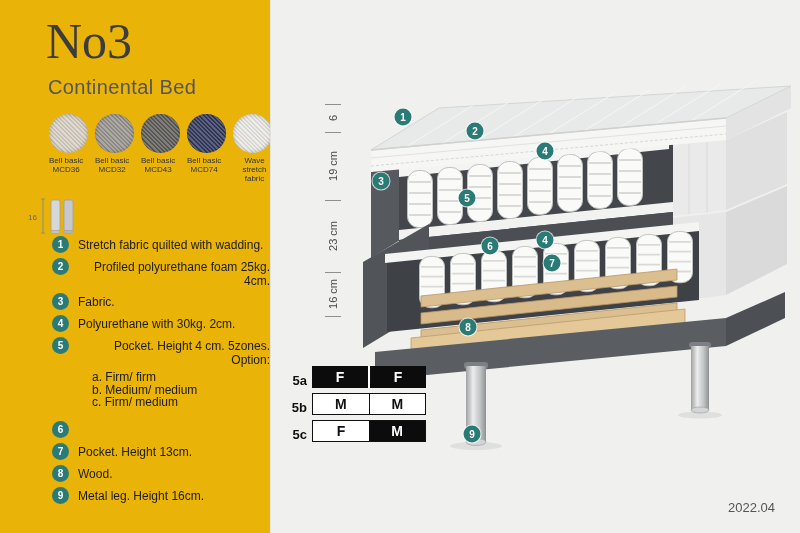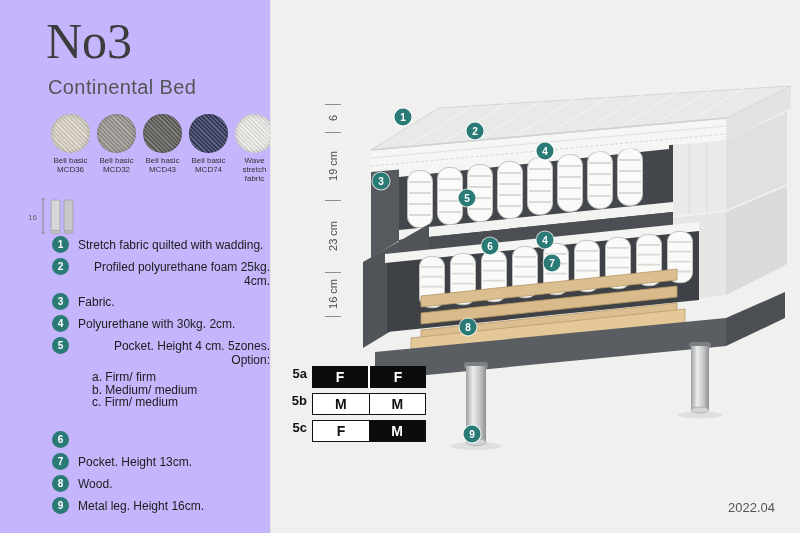--- a/index.html
+++ b/index.html
@@ -3,50 +3,50 @@
 <meta charset="utf-8">
 <style>
   html,body{margin:0;padding:0;}
   body{
     width:800px;height:533px;overflow:hidden;background:#ffffff;
     font-family:"Liberation Sans",sans-serif;position:relative;
   }
   .stage{position:relative;width:800px;height:533px;}
 
   
-  .left-panel{position:absolute;left:0;top:0;width:270px;height:533px;background:#c4b5fd;}
+  .left-panel{position:absolute;left:0;top:0;width:270px;height:533px;background:#eab308;}
   .title{
     position:absolute;left:46px;top:12px;
     font-family:"Liberation Serif",serif;font-size:50px;color:#3c3c3c;font-weight:400;
   }
   .subtitle{position:absolute;left:48px;top:76px;font-size:20px;color:#555;letter-spacing:.4px;}
 
   .swatches{position:absolute;left:49px;top:114px;display:flex;gap:3px;}
-  .swatch{width:43px;display:flex;flex-direction:column;align-items:center;}
+  .swatch{width:43px;display:flex;flex-direction:column;align-items:flex-start;}
   .swatch-circle{
     width:39px;height:39px;border-radius:50%;position:relative;overflow:hidden;
     box-shadow:inset 0 0 4px rgba(0,0,0,.28);
   }
   .swatch-circle::after{
     content:"";position:absolute;inset:0;border-radius:50%;
     background:repeating-linear-gradient(45deg,rgba(255,255,255,.20) 0 1.5px,rgba(0,0,0,.08) 1.5px 3px);
   }
   .swatch-label{font-size:8px;line-height:1.15;color:#333;text-align:center;margin-top:3px;}
 
   .leg-icon{position:absolute;left:28px;top:192px;text-align:right;}
 
   .legend{position:absolute;left:52px;top:236px;width:218px;}
   .legend-row{display:flex;align-items:flex-start;margin-bottom:5px;}
   .lbadge{
     flex:0 0 17px;width:17px;height:17px;border-radius:50%;
     background:#2a7a76;color:#fff;font-size:10px;font-weight:bold;
     display:flex;align-items:center;justify-content:center;margin-right:9px;
   }
   .legend-text{font-size:12px;color:#1c1c1c;padding-top:2px;text-align:right;}
-  .legend-sub{margin:-1px 0 22px 40px;font-size:12px;color:#1c1c1c;line-height:1.05;}
+  .legend-sub{margin:-1px 0 12px 40px;font-size:12px;color:#1c1c1c;line-height:1.05;}
 
   
   .right-panel{
     position:absolute;left:270px;top:0;width:530px;height:533px;
     background:#f0f0ee;border-left:1px solid #e3e3e1;
   }
   .bed-svg{position:absolute;left:0;top:0;}
 
   .dbadge{
     position:absolute;width:17px;height:17px;border-radius:50%;
@@ -55,21 +55,21 @@
     transform:translate(-50%,-50%);box-shadow:0 0 0 1px rgba(255,255,255,.75);
   }
 
   .dim-tick{position:absolute;width:16px;height:1px;background:#8f8f8f;}
   .dim-label{
     position:absolute;transform:translate(-50%,-50%) rotate(-90deg);
     font-size:11px;color:#4a4a4a;white-space:nowrap;
   }
 
   .firm-table{position:absolute;left:12px;top:366px;}
-  .firm-row{display:flex;align-items:flex-start;height:22px;margin-bottom:5px;}
+  .firm-row{display:flex;align-items:flex-end;height:22px;margin-bottom:5px;}
   .firm-label{width:24px;text-align:right;margin-right:5px;font-weight:bold;font-size:13px;color:#111;}
   .firm-box{display:flex;width:114px;height:22px;box-sizing:border-box;}
   .firm-cell{flex:1;display:flex;align-items:center;justify-content:center;font-weight:bold;font-size:14px;}
   .cell-dark{background:#0c0c0c;color:#ffffff;}
   .cell-light{background:#ffffff;color:#111111;}
   .box-darkpair{background:#ffffff;gap:2px;}
   .box-light{border:1px solid #111;}
   .box-light .firm-cell + .firm-cell{border-left:1px solid #111;}
   .box-mixed{border:1px solid #111;}
 

